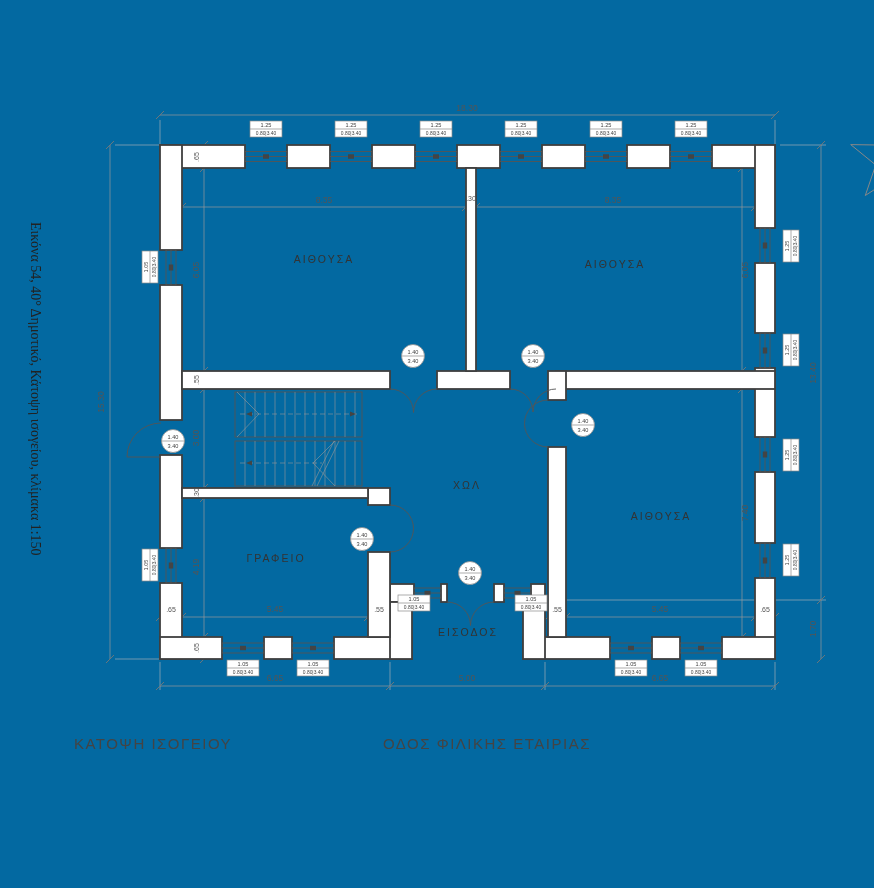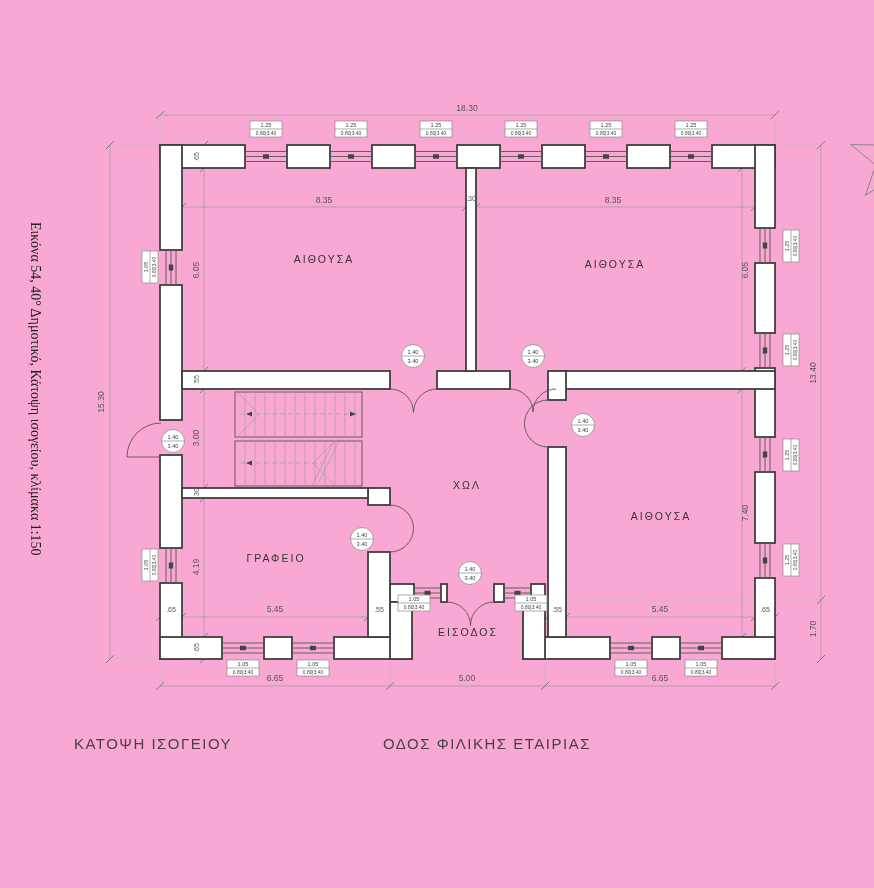--- a/index.html
+++ b/index.html
@@ -1,16 +1,16 @@
 <!DOCTYPE html>
 <html><head>
 <meta charset="utf-8">
 <style>
   html,body{margin:0;padding:0;background:#ffffff;width:874px;height:888px;overflow:hidden;}
-  .sheet{position:relative;width:874px;height:888px;background:#f9a8d4;}
+  .sheet{position:relative;width:874px;height:888px;background:#0369a1;}
   svg{position:absolute;left:0;top:0;}
   svg text{font-family:"Liberation Sans","DejaVu Sans",sans-serif;fill:#3a3a3a;}
   text.room{font-size:10.5px;letter-spacing:2px;fill:#333;}
   text.title{font-size:15px;letter-spacing:1.5px;fill:#444;}
   text.caption{font-family:"Liberation Serif","DejaVu Serif",serif;font-size:14px;fill:#222;}
   text.dim{font-size:8.5px;fill:#555;}
   text.dim.small{font-size:7px;fill:#555;}
   text.tagtxt{font-size:5.6px;fill:#444;}
   text.tagtxt2{font-size:4.9px;fill:#444;}
   .wall{fill:#ffffff;stroke:#3f3f3f;stroke-width:1.8;}

